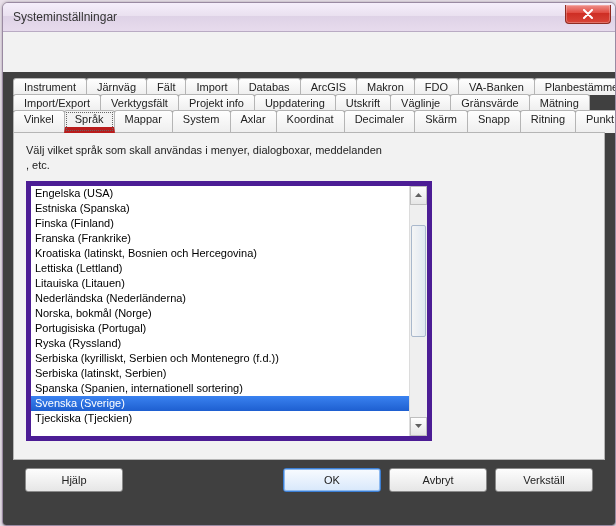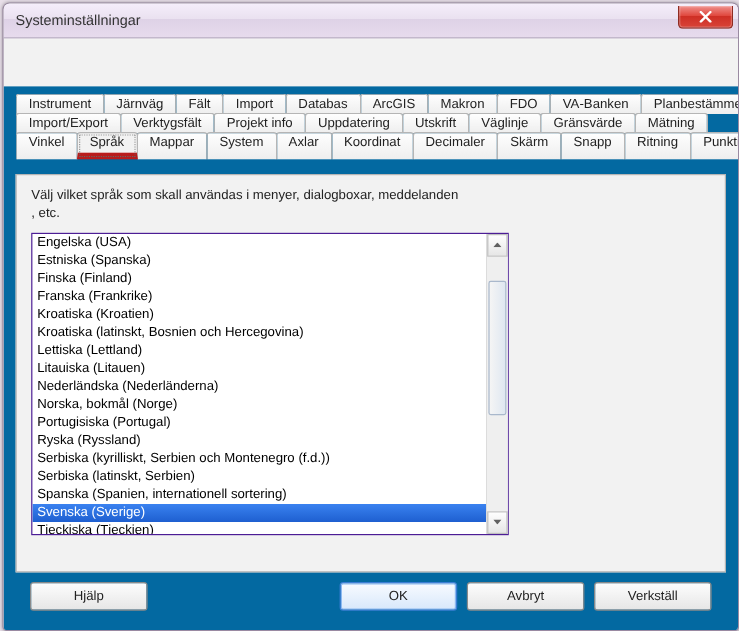--- a/index.html
+++ b/index.html
@@ -48,24 +48,24 @@
     border-radius: 0 0 4px 4px;
     display: flex;
     align-items: center;
     justify-content: center;
     color: #fff;
     box-shadow: inset 0 0 0 1px rgba(255,255,255,0.25);
   }
   .close-btn svg { display:block; }
   .client {
     flex: 1;
-    background: #0369a1;
-    display: flex;
-    flex-direction: column;
-    padding: 6px 10px 8px 10px;
+    background: #404040;
+    display: flex;
+    flex-direction: column;
+    padding: 6px 10px 25px 10px;
   }
   .tabs {
     display: flex;
     flex-wrap: wrap;
     gap: 0;
   }
   .tab-row {
     display: flex;
     width: 100%;
   }
@@ -91,38 +91,38 @@
     position: relative;
     z-index: 2;
     font-weight: 400;
     outline: 1px dotted #666;
     outline-offset: -3px;
   }
   .panel {
     flex: 1;
     border: 1px solid #b5b5b5;
     background: #f2f2f2;
-    margin-top: 13px;
+    margin-top: 0;
     padding: 10px 12px 12px 12px;
     position: relative;
     display: flex;
     flex-direction: column;
   }
   .instruction {
     font-size: 11px;
     color: #222;
     margin-bottom: 8px;
     line-height: 1.35;
     max-width: 360px;
   }
   .listbox-wrap {
     width: 396px;
     height: 250px;
     display: flex;
-    border: 1px solid #4c1d95;
+    border: 5px solid #4c1d95;
     background: #fff;
   }
   .listbox {
     flex: 1;
     overflow: hidden;
     font-size: 11px;
     color: #000;
   }
   .listbox .item {
     padding: 0px 4px;
@@ -243,21 +243,20 @@
 
     <div class="panel">
       <div class="instruction">Välj vilket språk som skall användas i menyer, dialogboxar, meddelanden , etc.</div>
 
       <div class="listbox-wrap">
         <div class="listbox" id="language-list">
             <div class="item">Engelska (USA)</div>
             <div class="item">Estniska (Spanska)</div>
             <div class="item">Finska (Finland)</div>
             <div class="item">Franska (Frankrike)</div>
-            <div class="item">Kroatiska (Kroatien)</div>
             <div class="item">Kroatiska (latinskt, Bosnien och Hercegovina)</div>
             <div class="item">Lettiska (Lettland)</div>
             <div class="item">Litauiska (Litauen)</div>
             <div class="item">Nederländska (Nederländerna)</div>
             <div class="item">Norska, bokmål (Norge)</div>
             <div class="item">Portugisiska (Portugal)</div>
             <div class="item">Ryska (Ryssland)</div>
             <div class="item">Serbiska (kyrilliskt, Serbien och Montenegro (f.d.))</div>
             <div class="item">Serbiska (latinskt, Serbien)</div>
             <div class="item">Spanska (Spanien, internationell sortering)</div>

